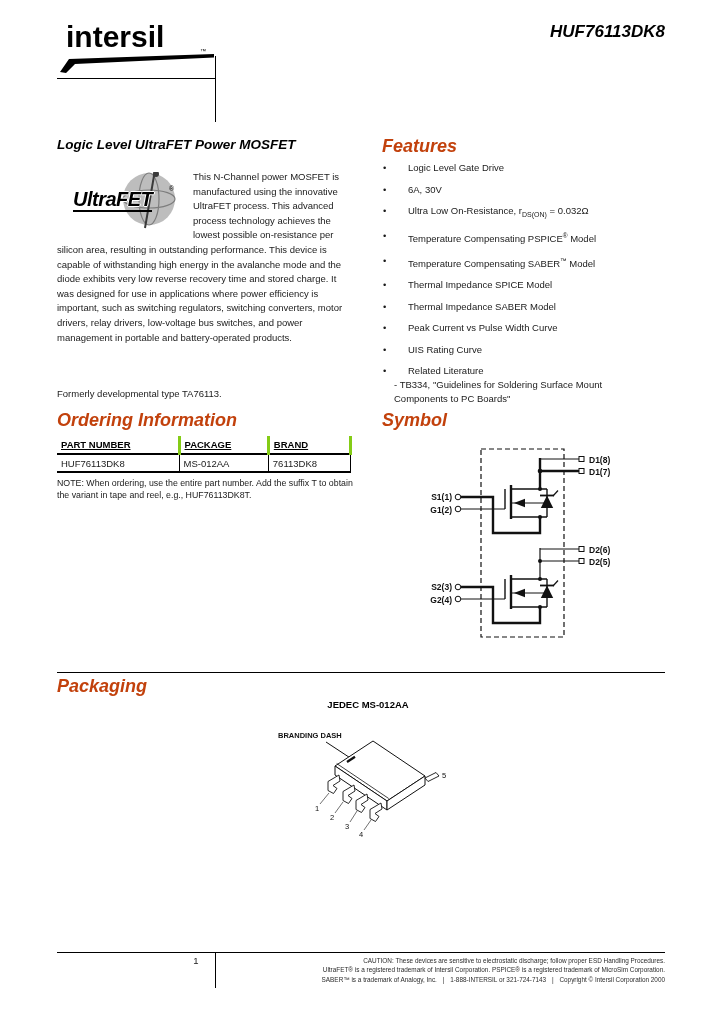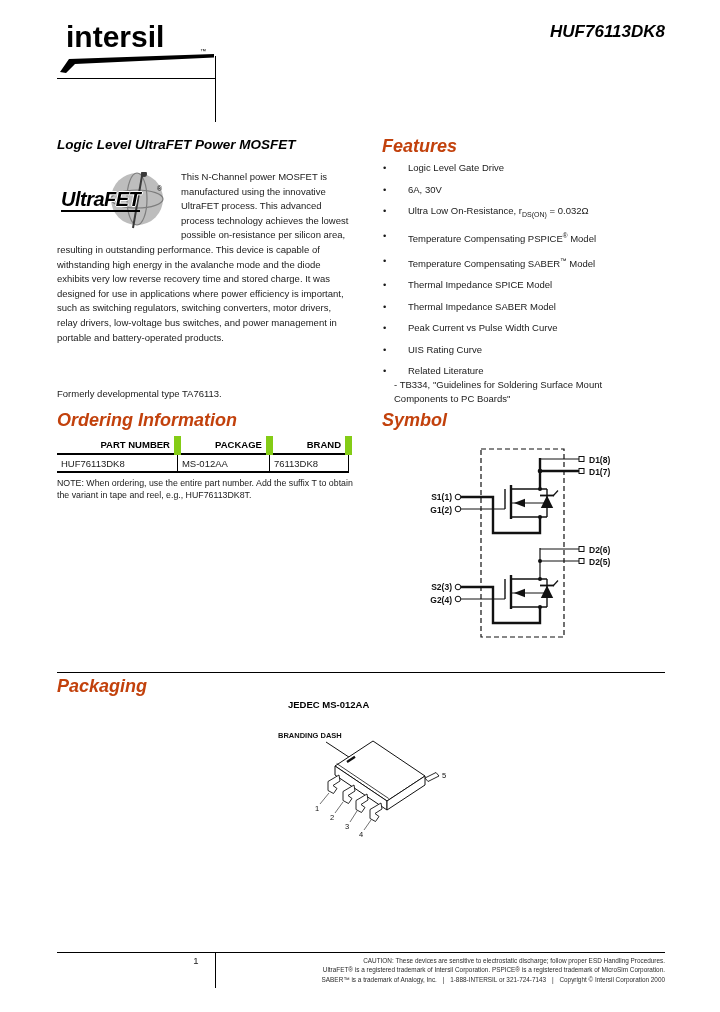--- a/index.html
+++ b/index.html
@@ -22,49 +22,49 @@
   .bar-date{margin-right:26px;}
   .bar-file-label{margin-right:14px;}
 
   
   .h{font-style:italic;font-weight:bold;color:#c2410c;font-size:18px;line-height:16px;}
 
   
   .title-block{left:57px;top:136px;width:300px;}
   .title-block span{display:block;font-size:13.5px;font-weight:bold;font-style:italic;color:#000;line-height:17px;}
   .desc{left:57px;top:170px;width:296px;font-size:9.5px;line-height:14.6px;}
-  .ultrafet{float:left;width:112px;height:58px;position:relative;margin:2px 8px 2px 4px;}
+  .ultrafet{float:left;width:112px;height:58px;position:relative;margin:2px 8px 2px 16px;}
   .ultrafet-text{position:absolute;left:0;top:16px;font-size:20px;font-weight:bold;font-style:italic;
       letter-spacing:-0.5px;color:#000;border-bottom:2px solid #000;line-height:22px;
       text-shadow:1px 0 0 #fff,-1px 0 0 #fff,0 1px 0 #fff,0 -1px 0 #fff;}
   .ultrafet-reg{position:absolute;left:96px;top:10px;font-size:7px;color:#000;}
   .formerly{left:57px;top:388px;width:296px;font-size:9.5px;}
   .ordering-h{left:57px;top:412px;}
   .ordering-table{left:57px;top:436px;width:295px;border-collapse:collapse;font-size:9.5px;}
-  .ordering-table th{font-weight:bold;text-align:right;padding:3px 4px;border-bottom:2px solid #000;
-      border-right:7px solid #84cc16;color:#000;}
+  .ordering-table th{font-weight:bold;text-align:left;padding:3px 4px;border-bottom:2px solid #000;
+      border-right:3px solid #84cc16;color:#000;text-decoration:underline;}
   .ordering-table td{text-align:left;padding:2.5px 4px;border-bottom:2px solid #000;border-right:1px solid #000;}
   .note{left:57px;top:478px;width:300px;font-size:8.8px;line-height:11.5px;}
 
   
   .features-h{left:382px;top:138px;}
   .features{left:382px;top:162px;width:286px;list-style:none;margin:0;padding:0;font-size:9.5px;}
   .features li{margin:0 0 9.5px 12px;line-height:12px;position:relative;padding-left:14px;}
   .features li::before{content:"\2022";position:absolute;left:-11px;top:0;font-size:9.5px;}
   .features sub{font-size:7px;}
   .features sup{font-size:6.5px;vertical-align:4px;}
   .feature-sub{left:394px;top:378px;width:262px;font-size:9.5px;line-height:14px;}
   .symbol-h{left:382px;top:412px;}
   .symbol-svg{left:375px;top:425px;}
   .symbol-svg text{font-size:8.5px;font-weight:bold;fill:#111;}
 
   
   .pack-rule{left:57px;top:672px;width:608px;height:1px;background:#000;}
   .pack-h{left:57px;top:678px;}
-  .jedec{left:288px;top:699px;width:160px;font-size:9.5px;font-weight:bold;color:#000;}
+  .jedec{left:288px;top:699px;width:160px;text-align:center;font-size:9.5px;font-weight:bold;color:#000;}
   .pkg-svg{left:260px;top:714px;}
   .pkg-svg text{font-size:7.5px;fill:#111;}
   .pkg-svg .lbl{font-weight:bold;}
 
   
   .foot-rule{left:57px;top:952px;width:608px;height:1px;background:#000;}
   .page-num{left:186px;top:955px;width:20px;text-align:center;font-size:9.5px;}
   .foot-vline{left:215px;top:952px;width:1px;height:36px;background:#000;}
   .foot-text{left:230px;top:956px;width:435px;text-align:right;font-size:6.4px;line-height:9.4px;color:#2b2b2b;}
   .foot-text .sep{margin:0 4px;}

